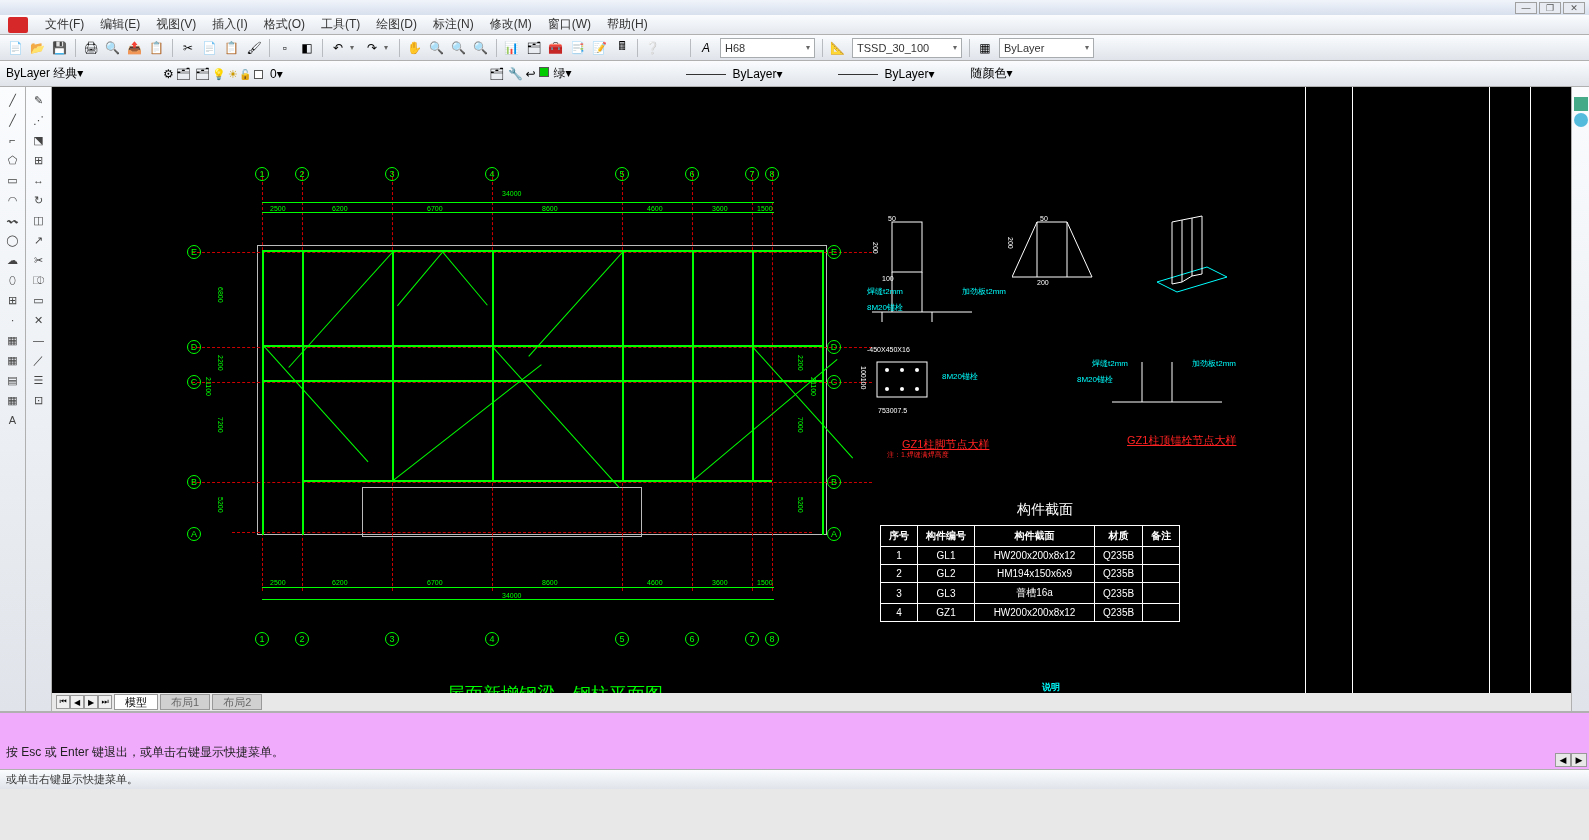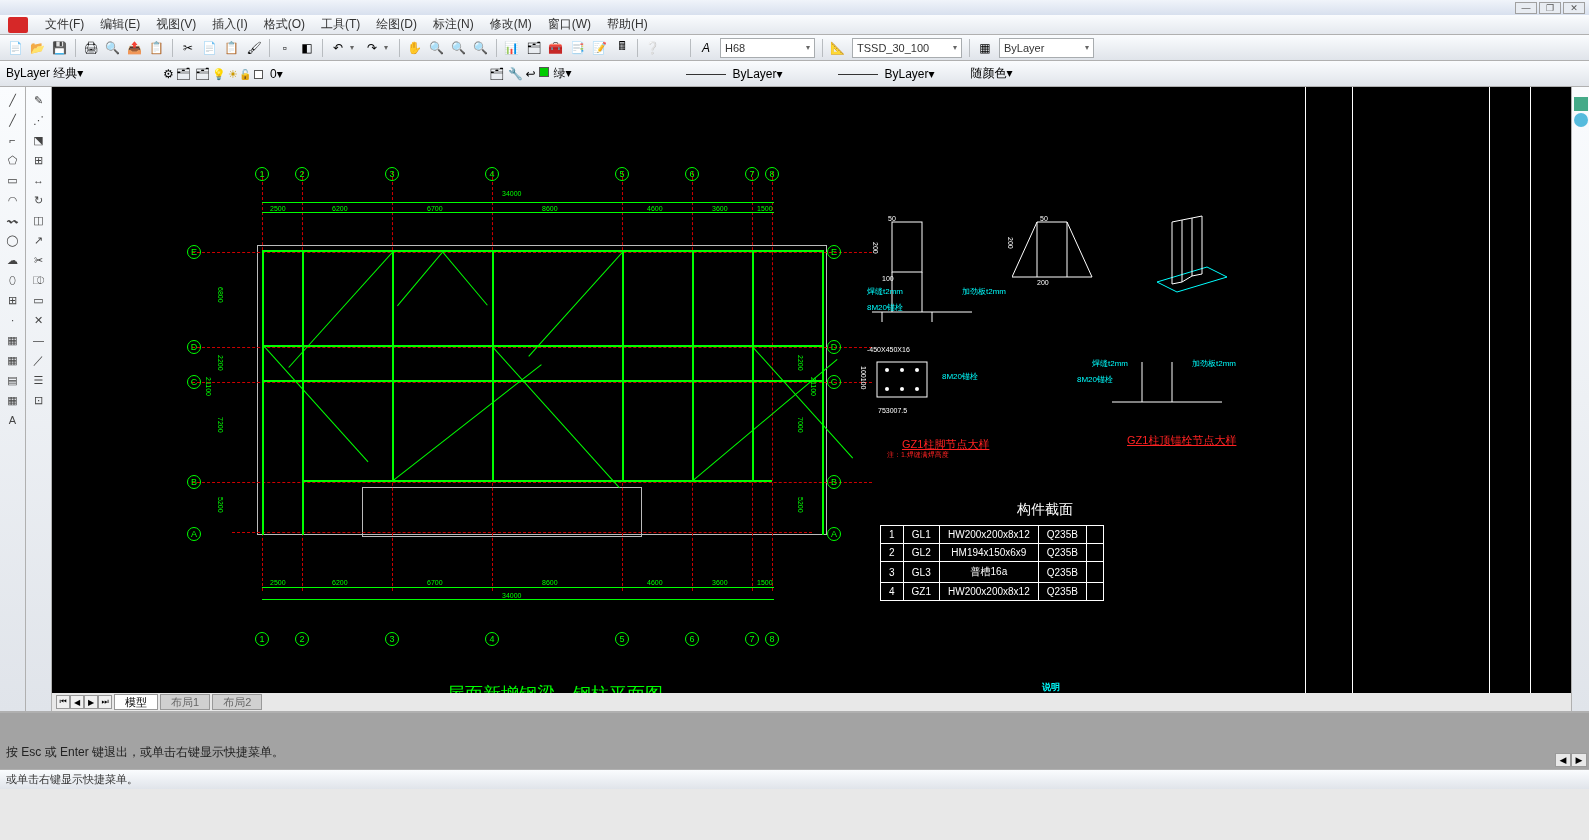--- a/index.html
+++ b/index.html
@@ -28,21 +28,21 @@
 
 .canvas-wrap { flex: 1; position: relative; background: #000; overflow: hidden; }
 .righttools { width: 18px; background: linear-gradient(#fafcfe,#e0e4ea); border-left: 1px solid #b0b0b0; }
 
 .tabbar { position: absolute; left: 0; bottom: 0; height: 18px; background: #e8e8e8; display: flex; align-items: center; font-size: 11px; padding-left: 4px; }
 .tabbar .nav { display: flex; gap: 0; }
 .tabbar .nav span { width: 14px; height: 14px; border: 1px solid #999; background: #f0f0f0; display: flex; align-items: center; justify-content: center; font-size: 8px; }
 .tabbar .tab { padding: 0 10px; height: 16px; border: 1px solid #999; background: #fff; margin-left: 2px; display: flex; align-items: center; }
 .tabbar .tab.inactive { background: #d0d0d0; color: #666; }
 
-.cmdwin { height: 58px; border-top: 2px solid #b0b0b0; background: #a3a3a3; overflow: hidden; position: relative; }
+.cmdwin { height: 58px; border-top: 2px solid #b0b0b0; background: #f0abfc; overflow: hidden; position: relative; }
 .cmdwin .cmdtext { padding: 3px 6px; font-size: 12px; color: #222; white-space: pre-line; }
 .cmdwin .scrollbtns { position: absolute; right: 2px; bottom: 2px; display: flex; gap: 0; }
 .cmdwin .scrollbtns span { width: 16px; height: 14px; border: 1px solid #999; background: #e8e8e8; font-size: 9px; display: flex; align-items: center; justify-content: center; }
 
 .statusbar { height: 20px; background: linear-gradient(#fafcfe,#e0e4ea); border-top: 1px solid #b0b0b0; display: flex; align-items: center; padding: 0 6px; font-size: 11px; color: #333; }
 
 
 .dwg { position: absolute; inset: 0; }
 .dwg .gridline-v { position: absolute; top: 85px; bottom: 120px; border-left: 1px dashed #c00; }
 .dwg .gridline-h { position: absolute; left: 140px; width: 680px; border-top: 1px dashed #c00; }
@@ -380,20 +380,27 @@
         <line x1="70" y1="10" x2="70" y2="50" stroke="#fff"></line>
       </svg>
       <div class="cyan-note" style="left:1040px; top:272px;">焊缝t2mm</div>
       <div class="cyan-note" style="left:1025px; top:288px;">8M20锚栓</div>
       <div class="cyan-note" style="left:1140px; top:272px;">加劲板t2mm</div>
       <div class="detail-label" style="left:1075px; top:346px;">GZ1柱顶锚栓节点大样</div>
 
       <div class="mat-title" style="left:965px; top:414px;">构件截面</div>
       <table class="mat-table" style="left:828px; top:438px;">
         <tbody>
+            <tr>
+          <th>序号</th>
+          <th>构件编号</th>
+          <th style="min-width:120px">构件截面</th>
+          <th>材质</th>
+          <th>备注</th>
+        </tr>
         <tr>
               <td>1</td>
               <td>GL1</td>
               <td>HW200x200x8x12</td>
               <td>Q235B</td>
               <td></td>
             </tr>
         <tr>
               <td>2</td>
               <td>GL2</td>

